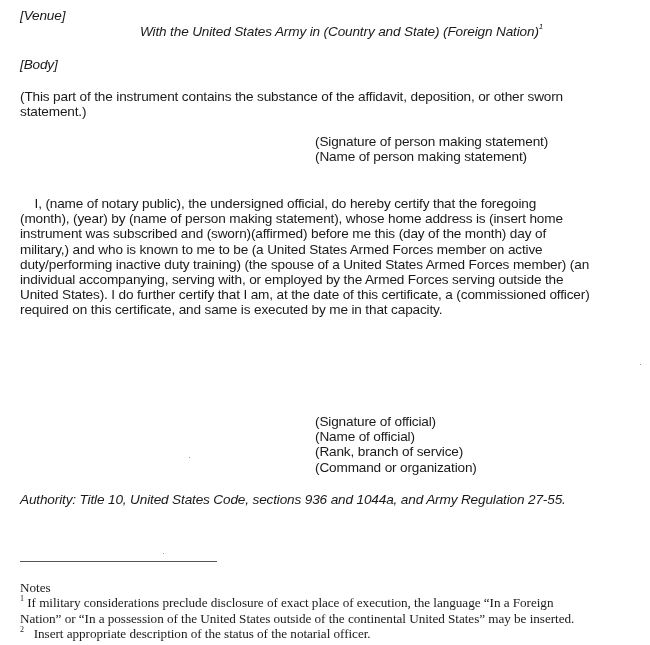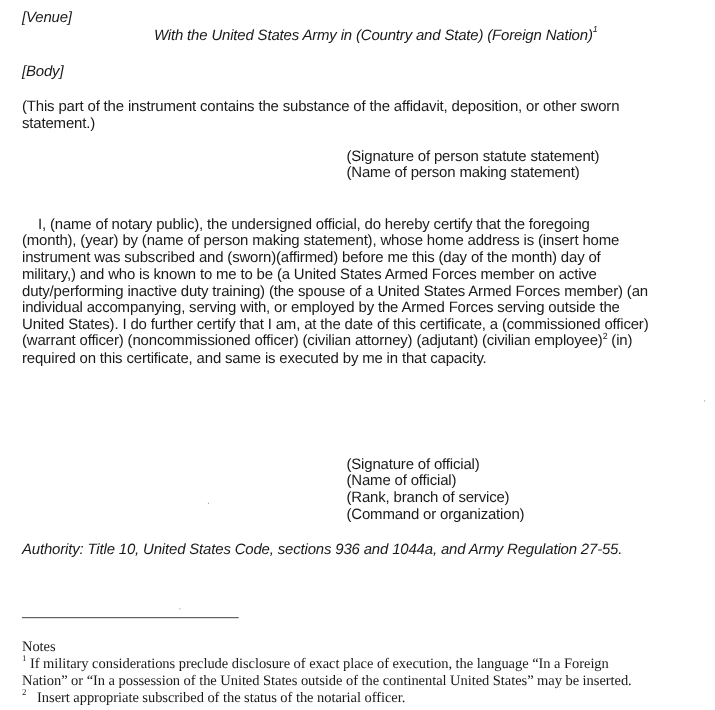--- a/index.html
+++ b/index.html
@@ -47,33 +47,32 @@
 </div>
 
 <div class="abs sans" style="left:20px; top:57px;">[Body]</div>
 
 <div class="para sans" style="top:89px;">
   <span class="line">(This part of the instrument contains the substance of the affidavit, deposition, or other sworn</span>
   <span class="line">statement.)</span>
 </div>
 
 <div class="sig-block sans" style="top:134px;">
-  <span class="line">(Signature of person statute statement)</span>
+  <span class="line">(Signature of person making statement)</span>
   <span class="line">(Name of person making statement)</span>
 </div>
 
 <div class="para sans" style="top:196px;">
   <span class="line" style="white-space:pre;">    I, (name of notary public), the undersigned official, do hereby certify that the foregoing</span>
   <span class="line">(month), (year) by (name of person making statement), whose home address is (insert home</span>
   <span class="line">instrument was subscribed and (sworn)(affirmed) before me this (day of the month) day of</span>
   <span class="line">military,) and who is known to me to be (a United States Armed Forces member on active</span>
   <span class="line">duty/performing inactive duty training) (the spouse of a United States Armed Forces member) (an</span>
   <span class="line">individual accompanying, serving with, or employed by the Armed Forces serving outside the</span>
   <span class="line">United States). I do further certify that I am, at the date of this certificate, a (commissioned officer)</span>
-  <span class="line"><span>(warrant officer) (noncommissioned officer) (civilian attorney) (adjutant) (civilian employee)</span><sup>2</sup><span> (in)</span></span>
   <span class="line">required on this certificate, and same is executed by me in that capacity.</span>
 </div>
 
 <div class="sig-block sans" style="top:414px;">
   <span class="line">(Signature of official)</span>
   <span class="line">(Name of official)</span>
   <span class="line">(Rank, branch of service)</span>
   <span class="line">(Command or organization)</span>
 </div>
 
@@ -81,14 +80,14 @@
 
 <div class="rule"></div>
 <div class="speck" style="left:163px; top:553px;"></div>
 <div class="speck" style="left:189px; top:457px;"></div>
 <div class="speck" style="left:640px; top:364px;"></div>
 
 <div class="para serif" style="top:580px;">
   <span class="line">Notes</span>
   <span class="line" style="white-space:pre;"><sup>1</sup><span> If military considerations preclude disclosure of exact place of execution, the language “In a Foreign</span></span>
   <span class="line">Nation” or “In a possession of the United States outside of the continental United States” may be inserted.</span>
-  <span class="line" style="white-space:pre;"><sup>2</sup><span>   Insert appropriate subscribed of the status of the notarial officer.</span></span>
+  <span class="line" style="white-space:pre;"><sup>2</sup><span>   Insert appropriate description of the status of the notarial officer.</span></span>
 </div>
 
 </body></html>

